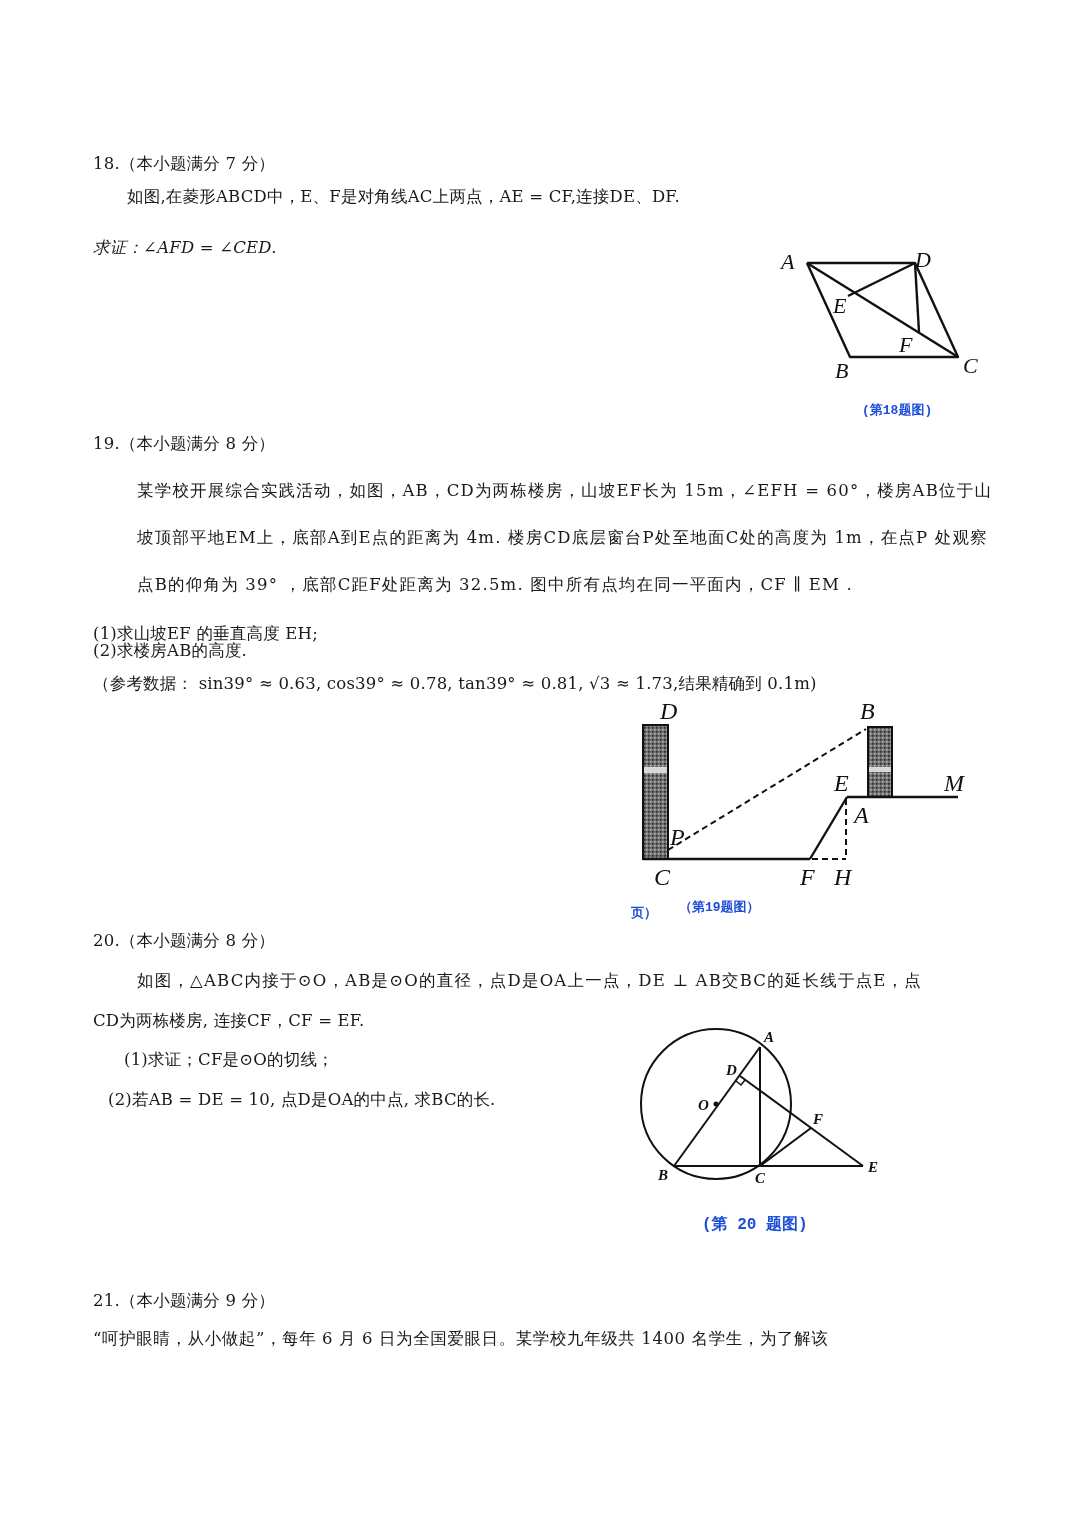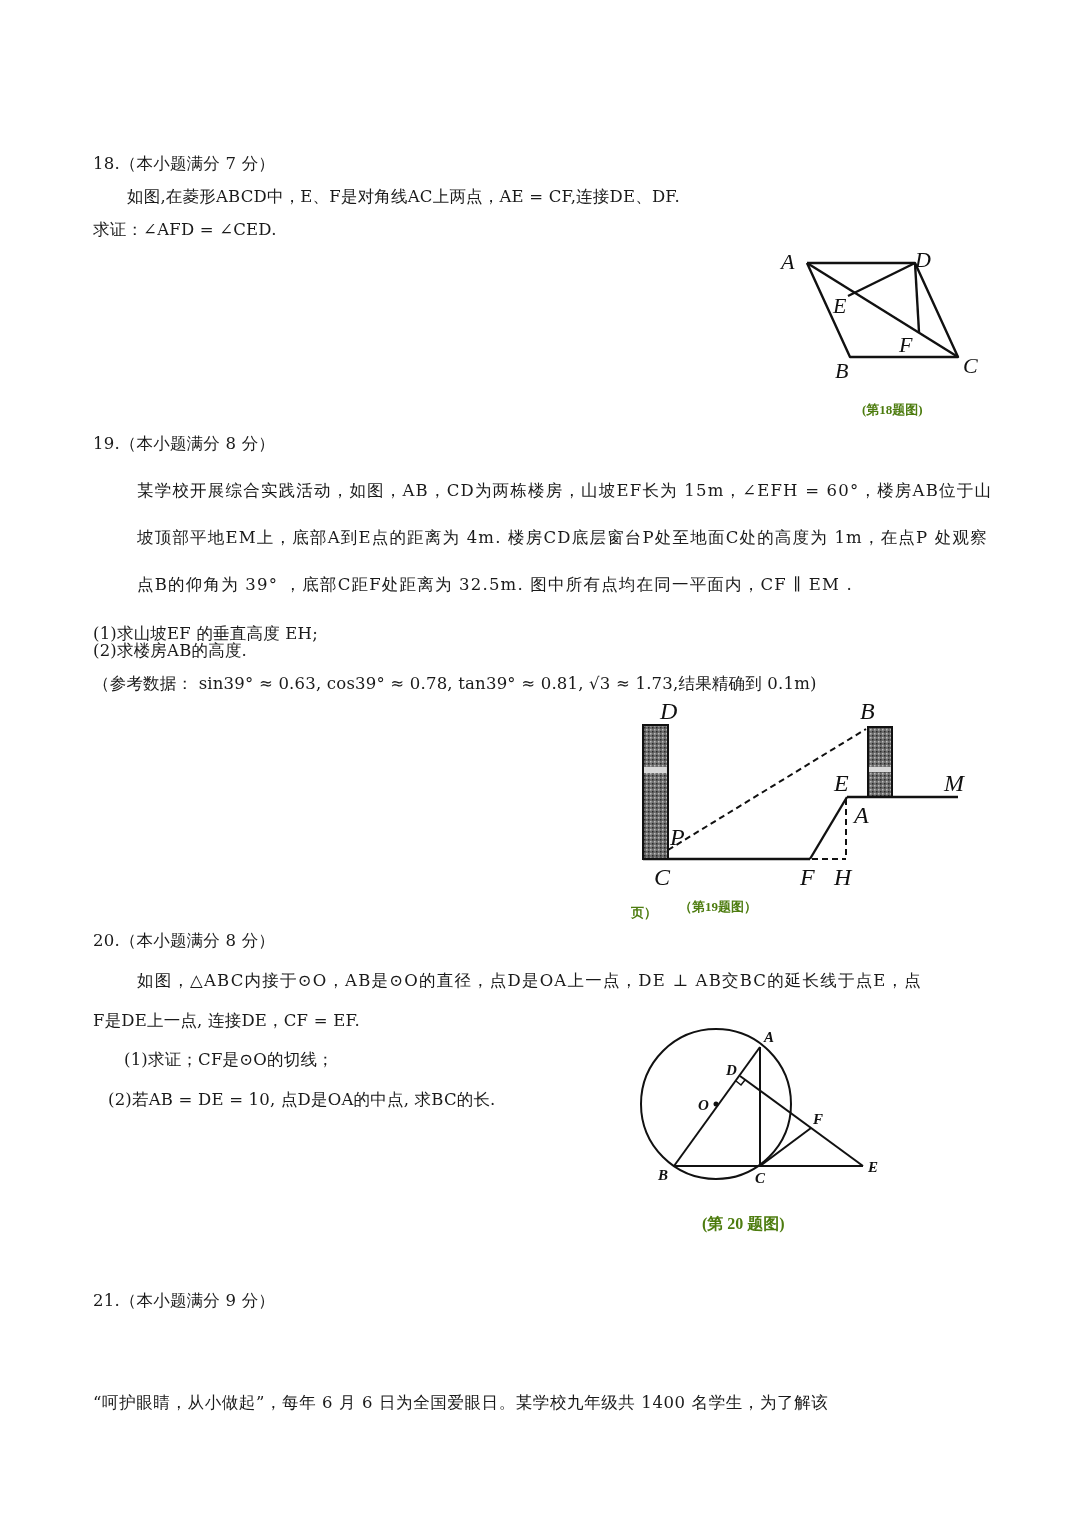--- a/index.html
+++ b/index.html
@@ -7,32 +7,32 @@
     width: 1080px; height: 1527px; position: relative; overflow: hidden;
     font-family: "DejaVu Serif", "Liberation Serif", serif;
     color: #1a1a1a;
   }
   .line {
     position: absolute; left: 93px; font-size: 16.5px; white-space: nowrap;
     letter-spacing: 0.2px;
   }
   .line.wide { letter-spacing: 1.2px; margin-left: 44px; }
   .cap {
-    position: absolute; font-family: Liberation Serif, serif; font-weight: bold;
-    font-size: 13px; color: #4d7c0f;
+    position: absolute; font-family: Liberation Mono, monospace; font-weight: bold;
+    font-size: 13px; color: #1d4ed8;
   }
   svg { position: absolute; overflow: visible; }
   .lbl { font-family: "Liberation Serif", "DejaVu Serif", serif; font-style: italic; fill: #111; }
 </style>
 </head>
 <body>
 
 <div class="line" style="top:153px;">18.（本小题满分 7 分）</div>
 <div class="line" style="top:186px;margin-left:34px;">如图,在菱形ABCD中，E、F是对角线AC上两点，AE = CF,连接DE、DF.</div>
-<div class="line" style="top:219px;">求证：∠AFD = ∠CED.</div>
+<div class="line" style="top:237px;font-style:italic;">求证：∠AFD = ∠CED.</div>
 
 <svg style="left:775px; top:245px;" width="230" height="140" viewBox="0 0 230 140">
   <g stroke="#111" stroke-width="2.4" fill="none" stroke-linejoin="round">
 
     <polyline points="32,18 140,18 183,112 75,112 32,18"></polyline>
     <line x1="32" y1="18" x2="183" y2="112"></line>
     <line x1="140" y1="18" x2="73" y2="51"></line>
     <line x1="140" y1="18" x2="144" y2="87"></line>
   </g>
   <text class="lbl" x="6" y="24" font-size="22">A</text>
@@ -85,21 +85,21 @@
   <text class="lbl" x="50" y="150" font-size="24">P</text>
   <text class="lbl" x="34" y="190" font-size="24">C</text>
   <text class="lbl" x="180" y="190" font-size="24">F</text>
   <text class="lbl" x="214" y="190" font-size="24">H</text>
 </svg>
 <div class="cap" style="left:631px; top:904px;">页）</div>
 <div class="cap" style="left:679px; top:898px;">（第19题图）</div>
 
 <div class="line" style="top:930px;">20.（本小题满分 8 分）</div>
 <div class="line wide" style="top:970px;">如图，△ABC内接于⊙O，AB是⊙O的直径，点D是OA上一点，DE ⊥ AB交BC的延长线于点E，点</div>
-<div class="line" style="top:1010px;">F是DE上一点, 连接DE，CF = EF.</div>
+<div class="line" style="top:1010px;">CD为两栋楼房, 连接CF，CF = EF.</div>
 <div class="line" style="top:1049px; left:124px;">(1)求证；CF是⊙O的切线；</div>
 <div class="line" style="top:1089px; left:108px;">(2)若AB = DE = 10, 点D是OA的中点, 求BC的长.</div>
 
 <svg style="left:630px; top:1020px;" width="260" height="175" viewBox="0 0 260 175">
   <g stroke="#111" stroke-width="2" fill="none">
     <circle cx="86" cy="84" r="75"></circle>
 
     <line x1="44" y1="146" x2="130" y2="27"></line>
 
     <line x1="130" y1="27" x2="130" y2="146"></line>
@@ -117,13 +117,13 @@
   <text class="lbl" x="96" y="55" font-size="15" font-weight="bold">D</text>
   <text class="lbl" x="68" y="90" font-size="15" font-weight="bold">O</text>
   <text class="lbl" x="183" y="104" font-size="15" font-weight="bold">F</text>
   <text class="lbl" x="28" y="160" font-size="15" font-weight="bold">B</text>
   <text class="lbl" x="125" y="163" font-size="15" font-weight="bold">C</text>
   <text class="lbl" x="238" y="152" font-size="15" font-weight="bold">E</text>
 </svg>
 <div class="cap" style="left:702px; top:1214px; font-size:16px;">(第 20 题图)</div>
 
 <div class="line" style="top:1290px;">21.（本小题满分 9 分）</div>
-<div class="line" style="top:1392px; letter-spacing:0.6px;text-align:center;">“呵护眼睛，从小做起”，每年 6 月 6 日为全国爱眼日。某学校九年级共 1400 名学生，为了解该</div>
+<div class="line" style="top:1328px; letter-spacing:0.6px;text-align:center;">“呵护眼睛，从小做起”，每年 6 月 6 日为全国爱眼日。某学校九年级共 1400 名学生，为了解该</div>
 
 </body></html>

